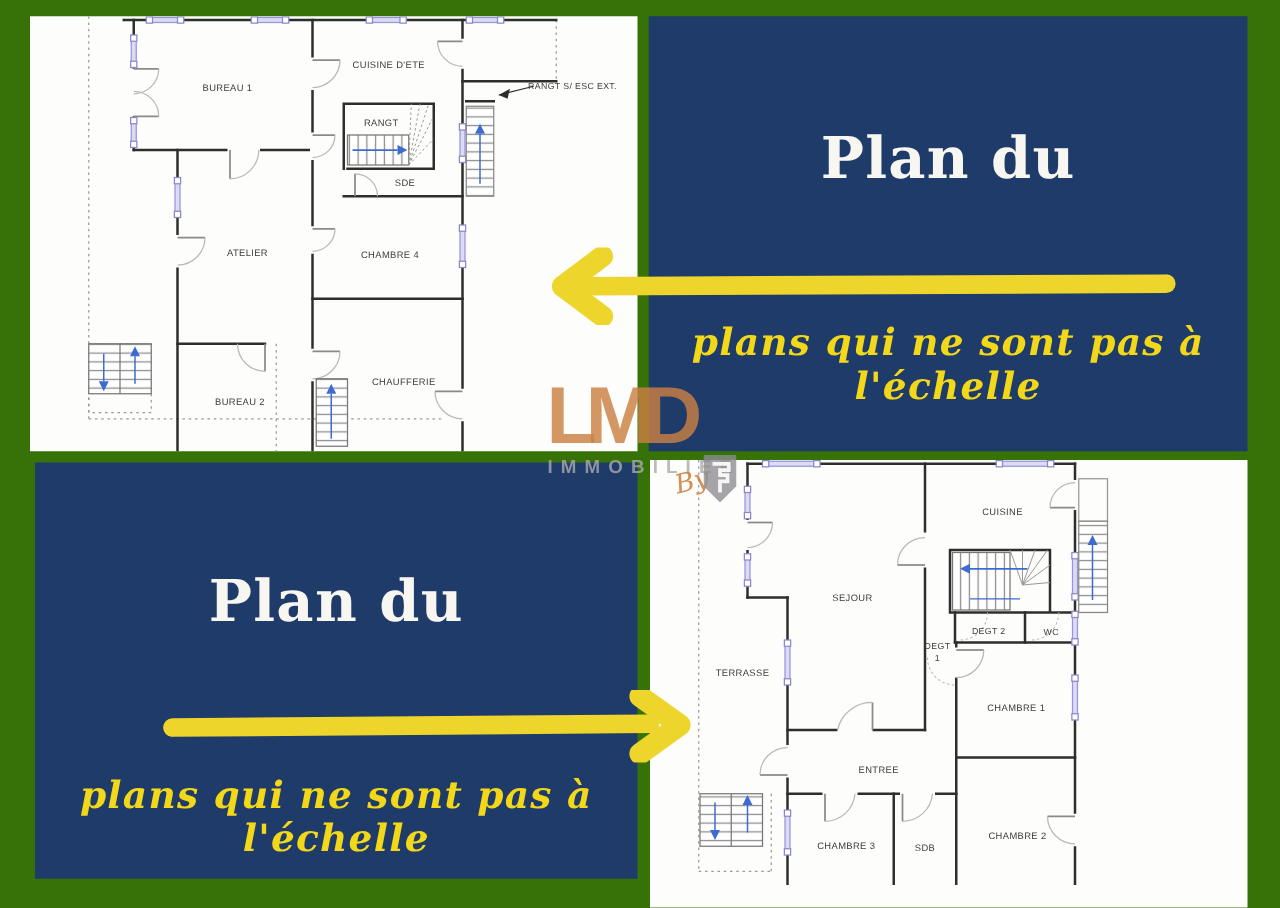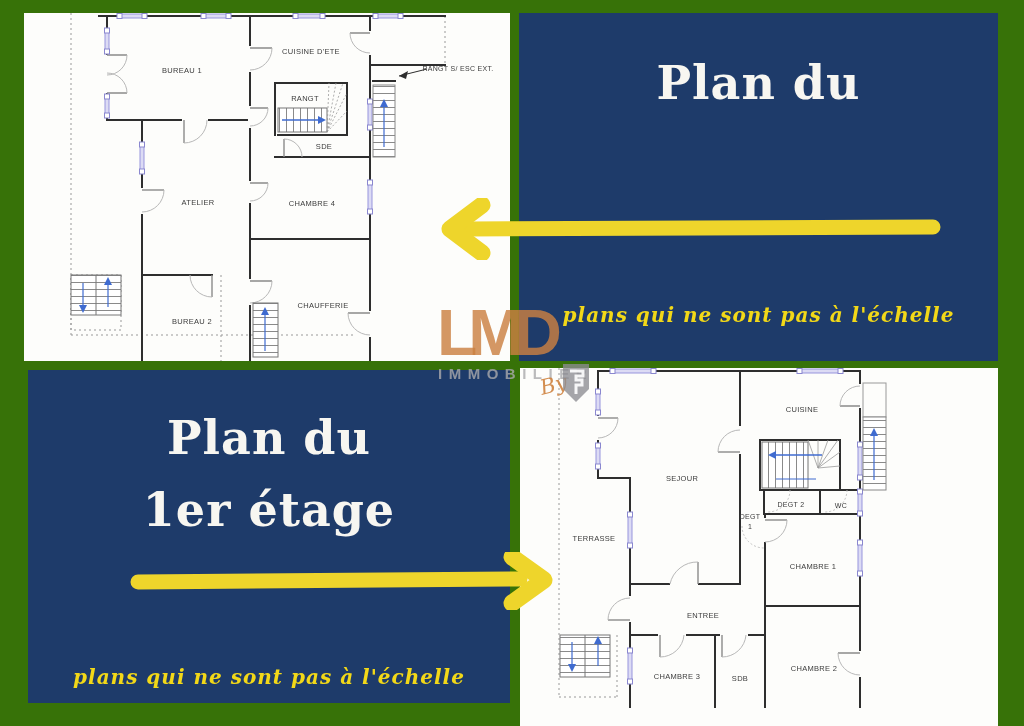--- a/index.html
+++ b/index.html
@@ -14,28 +14,29 @@
 
   
   .panel-title{
     font-family:"DejaVu Serif", serif;
     font-weight:700;
     color:#f7f6f1;
     text-align:center;
     font-size:46px;
     line-height:72px;
     letter-spacing:1px;
+    margin-top:43px;
   }
   .panel-note{
     position:absolute;left:0;right:0;
     font-family:"DejaVu Serif", serif;
     font-style:italic;font-weight:700;
     color:#f2d818;
     text-align:center;
-    font-size:20px;
+    font-size:30px;
     letter-spacing:1px;
   }
   .tr-title{padding-top:34px;}
   .bl-title{padding-top:32px;}
   .tr-note{bottom:34px;}
   .bl-note{bottom:14px;}
 
   
   .arrow-svg{position:absolute;z-index:40;}
 
@@ -229,21 +230,20 @@
 <div class="quad panel-blue" style="left:519px;top:13px;width:479px;height:348px;">
   <div class="panel-title tr-title">
     <div>Plan du</div>
   </div>
   <div class="panel-note tr-note">plans qui ne sont pas à l'échelle</div>
 </div>
 
 <div class="quad panel-blue" style="left:28px;top:370px;width:482px;height:333px;">
   <div class="panel-title bl-title">
     <div>Plan du</div>
-    <div>1er étage</div>
   </div>
   <div class="panel-note bl-note">plans qui ne sont pas à l'échelle</div>
 </div>
 
 <div class="quad plan-white" style="left:520px;top:368px;width:478px;height:384px;">
   <svg class="plan-svg" width="478" height="340" viewBox="0 0 478 340">
     <defs>
       <pattern id="f-hv" width="7" height="8" patternUnits="userSpaceOnUse">
         <rect width="7" height="8" fill="#ffffff"></rect>
         <line x1="3.5" y1="0" x2="3.5" y2="8" stroke="#8a8a8a" stroke-width="1"></line>

